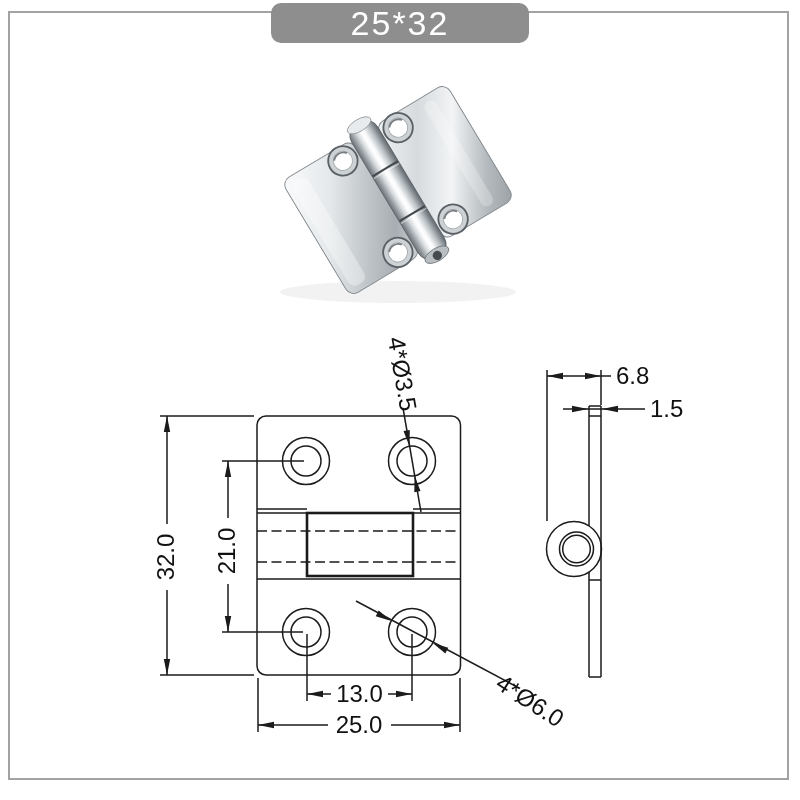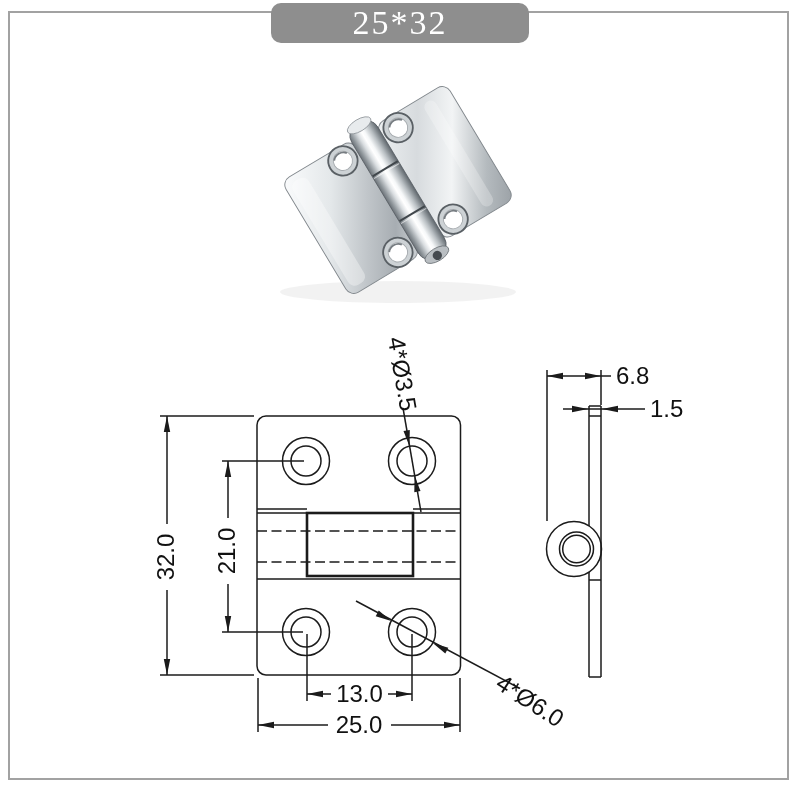--- a/index.html
+++ b/index.html
@@ -1,21 +1,21 @@
 <!DOCTYPE html>
 <html><head>
 <meta charset="utf-8">
 <style>
   html,body{margin:0;padding:0;background:#fff;width:800px;height:800px;overflow:hidden;
             font-family:"Liberation Sans",sans-serif;}
   .stage{position:relative;width:800px;height:800px;background:#fff;}
   .frame{position:absolute;left:8px;top:11px;width:781px;height:769px;
          border:2px solid #a2a2a2;box-sizing:border-box;}
   .badge{position:absolute;left:271px;top:3px;width:258px;height:40px;background:#8e8e8e;
-         border-radius:10px;display:flex;align-items:center;justify-content:center;z-index:5;font-family:Liberation Serif, serif;}
+         border-radius:10px;display:flex;align-items:center;justify-content:center;z-index:5;}
   .badge span{color:#ffffff;font-size:34px;letter-spacing:2px;line-height:1;}
   svg{position:absolute;left:0;top:0;}
   .dim{font-size:24px;fill:#111;}
   .thin{stroke:#1b1b1b;stroke-width:1.5;fill:none;}
   .arrow{fill:#1b1b1b;stroke:none;}
 </style>
 </head>
 <body>
 
 <div class="stage">

